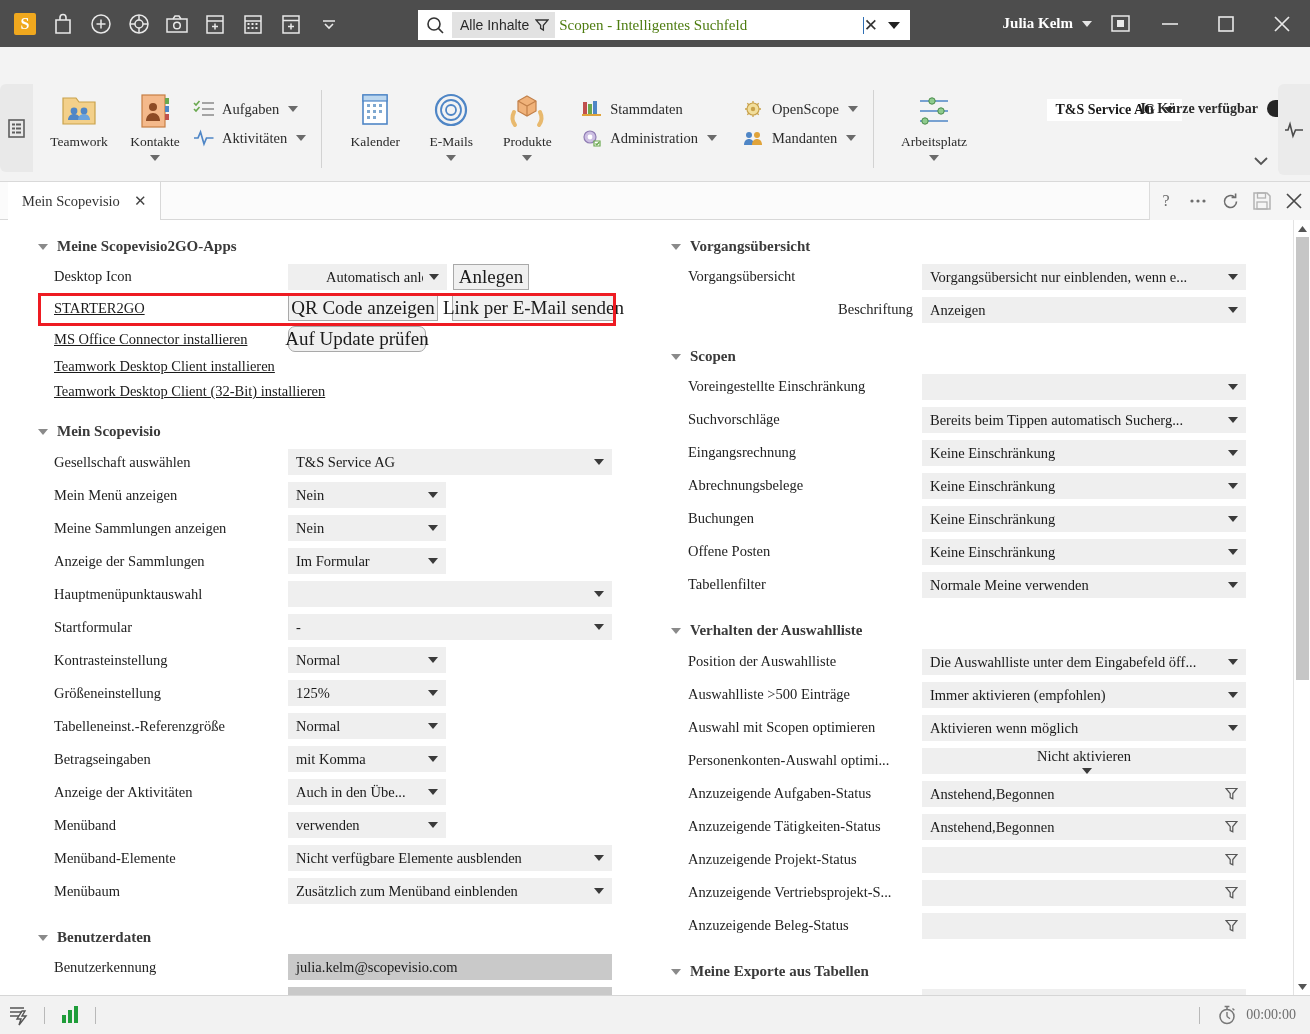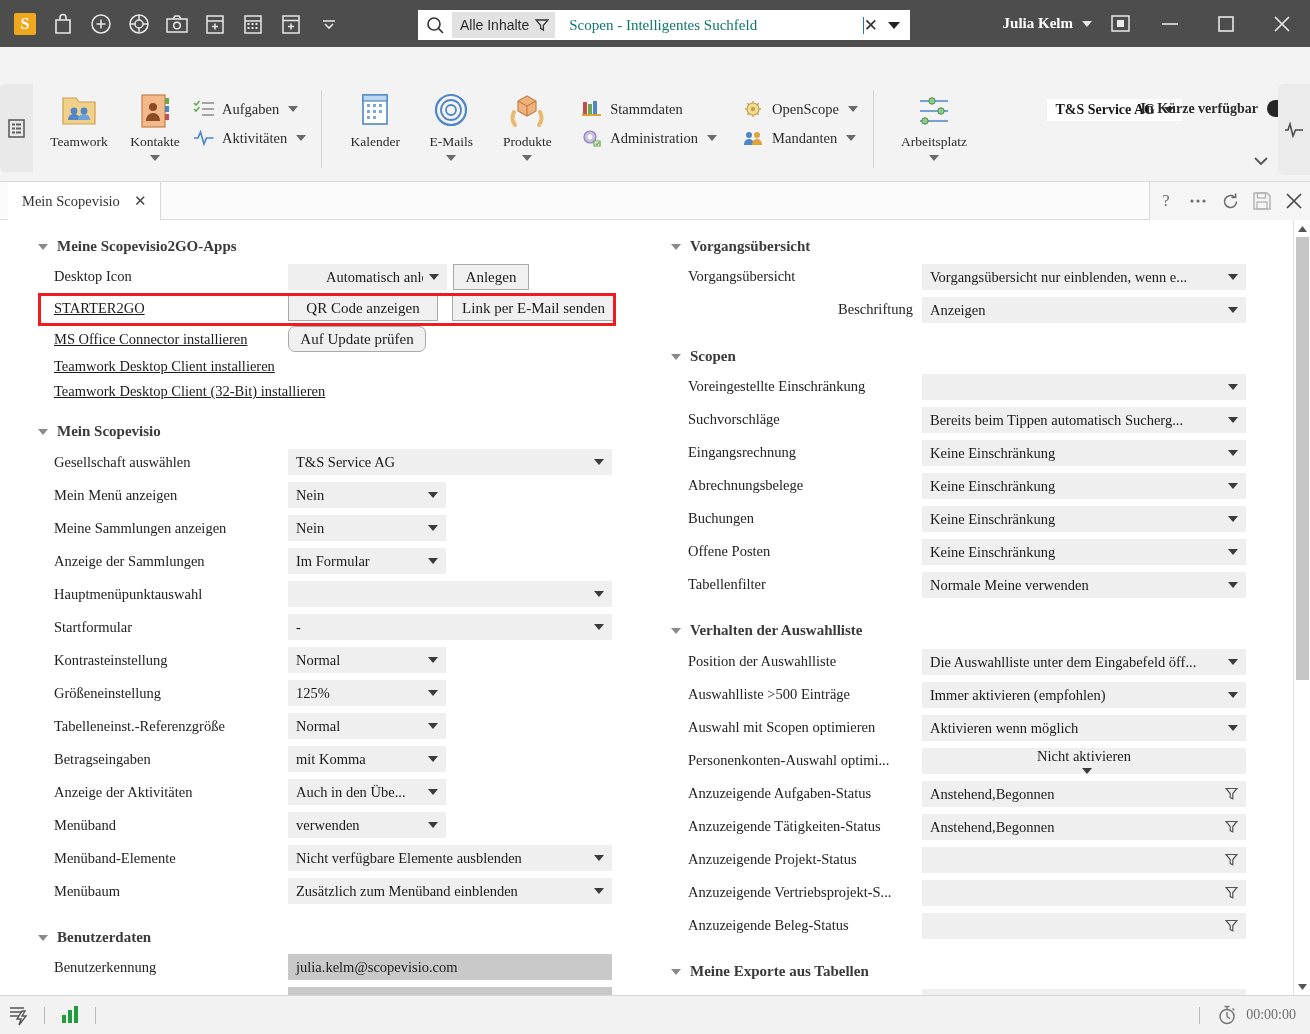--- a/index.html
+++ b/index.html
@@ -38,21 +38,21 @@
   .searchwrap {
     position: absolute; left: 418px; top: 10px; width: 492px; height: 30px;
     background: #ffffff; display: flex; align-items: center;
   }
   .search-ico { width: 34px; display: flex; align-items: center; justify-content: center; }
   .search-scope {
     background: #e2e2e2; height: 26px; display: flex; align-items: center;
     padding: 0 6px 0 8px; gap: 6px; font-size: 14px; color: #2a2a2a;
   }
   .search-text {
-    flex: 1; padding-left: 14px; font-size: 15px; color: #0f766e;
+    flex: 1; padding-left: 4px; font-size: 15px; color: #4d7c0f;
     font-family: "Liberation Serif", serif;
     border-right: 1px solid #2f6fb5;
     margin-right: 0;
   }
   .search-caret-holder { display:flex; align-items:center; gap:10px; padding-right: 10px; }
   .sx { font-size: 17px; color: #333; cursor: pointer; }
   .tri-down {
     width: 0; height: 0; border-left: 6px solid transparent;
     border-right: 6px solid transparent; border-top: 7px solid #222;
   }
@@ -195,21 +195,21 @@
     border-left: 5px solid transparent; border-right: 5px solid transparent; border-top: 6px solid #3a3a3a;
   }
   .textinput {
     background: #c9c9c9; height: 26px; display: flex; align-items: center;
     padding: 0 8px; font-size: 14.5px; color: #1a1a1a;
     font-family: "Liberation Serif", serif;
   }
   .btn {
     background: #f0f0f0; border: 1px solid #a9a9a9; height: 26px;
     display: inline-flex; align-items: center; justify-content: center;
-    padding: 0 16px; font-size: 15px; color: #1a1a1a; cursor: pointer;
+    padding: 0 16px; font-size: 19px; color: #1a1a1a; cursor: pointer;
     font-family: "Liberation Serif", serif; white-space: nowrap;
   }
   .link {
     font-size: 14.5px; color: #1a1a1a; text-decoration: underline; cursor: pointer;
     font-family: "Liberation Serif", serif; white-space: nowrap;
   }
   .redbox {
     position: absolute; border: 3px solid #ee1b22; pointer-events: none;
   }
 

